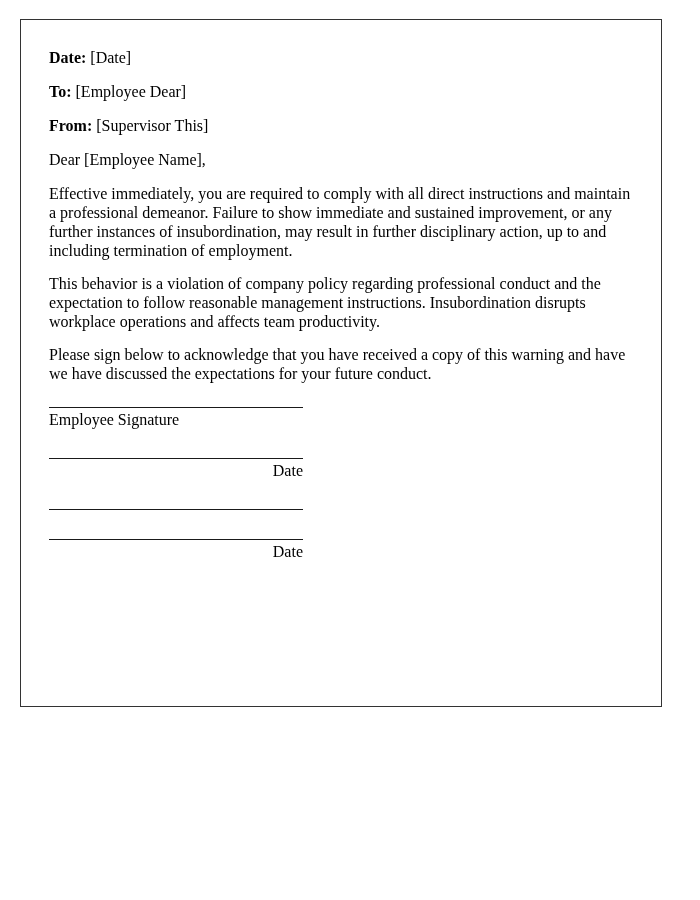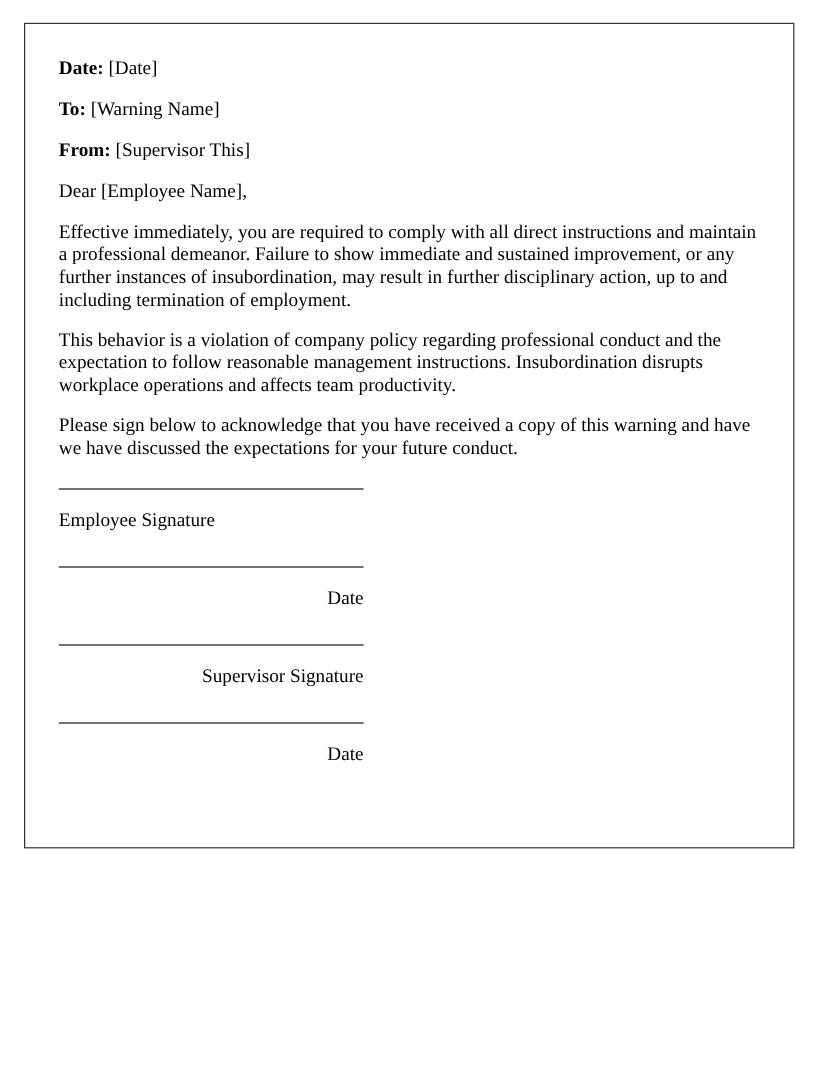--- a/index.html
+++ b/index.html
@@ -48,34 +48,34 @@
   .sig-group + .sig-group {
     margin-top: 29px;
     text-align: right;
   }
   .sig-line {
     width: 254px;
     height: 0;
     border-top: 1px solid #1a1a1a;
   }
   .sig-label {
-    margin-top: 16px;
+    margin-top: 2px;
     font-size: 16px;
     line-height: 19px;
   }
 </style>
 </head>
 <body>
 
 <div class="canvas">
   <div class="page-frame">
 
     <p class="field"><b>Date:</b> <span>[Date]</span></p>
 
-    <p class="field"><b>To:</b> <span>[Warning Name]</span></p>
+    <p class="field"><b>To:</b> <span>[Employee Dear]</span></p>
 
     <p class="field"><b>From:</b> <span>[Supervisor This]</span></p>
 
 
     <p class="salutation">Dear [Employee Name],</p>
 
 
     <p class="para">Effective immediately, you are required to comply with all direct instructions and maintain a professional demeanor. Failure to show immediate and sustained improvement, or any further instances of insubordination, may result in further disciplinary action, up to and including termination of employment.</p>
 
     <p class="para">This behavior is a violation of company policy regarding professional conduct and the expectation to follow reasonable management instructions. Insubordination disrupts workplace operations and affects team productivity.</p>
@@ -89,21 +89,20 @@
         <div class="sig-label">Employee Signature</div>
       </div>
 
       <div class="sig-group">
         <div class="sig-line"></div>
         <div class="sig-label">Date</div>
       </div>
 
       <div class="sig-group">
         <div class="sig-line"></div>
-        <div class="sig-label">Supervisor Signature</div>
       </div>
 
       <div class="sig-group">
         <div class="sig-line"></div>
         <div class="sig-label">Date</div>
       </div>
 
     </div>
 
   </div>

